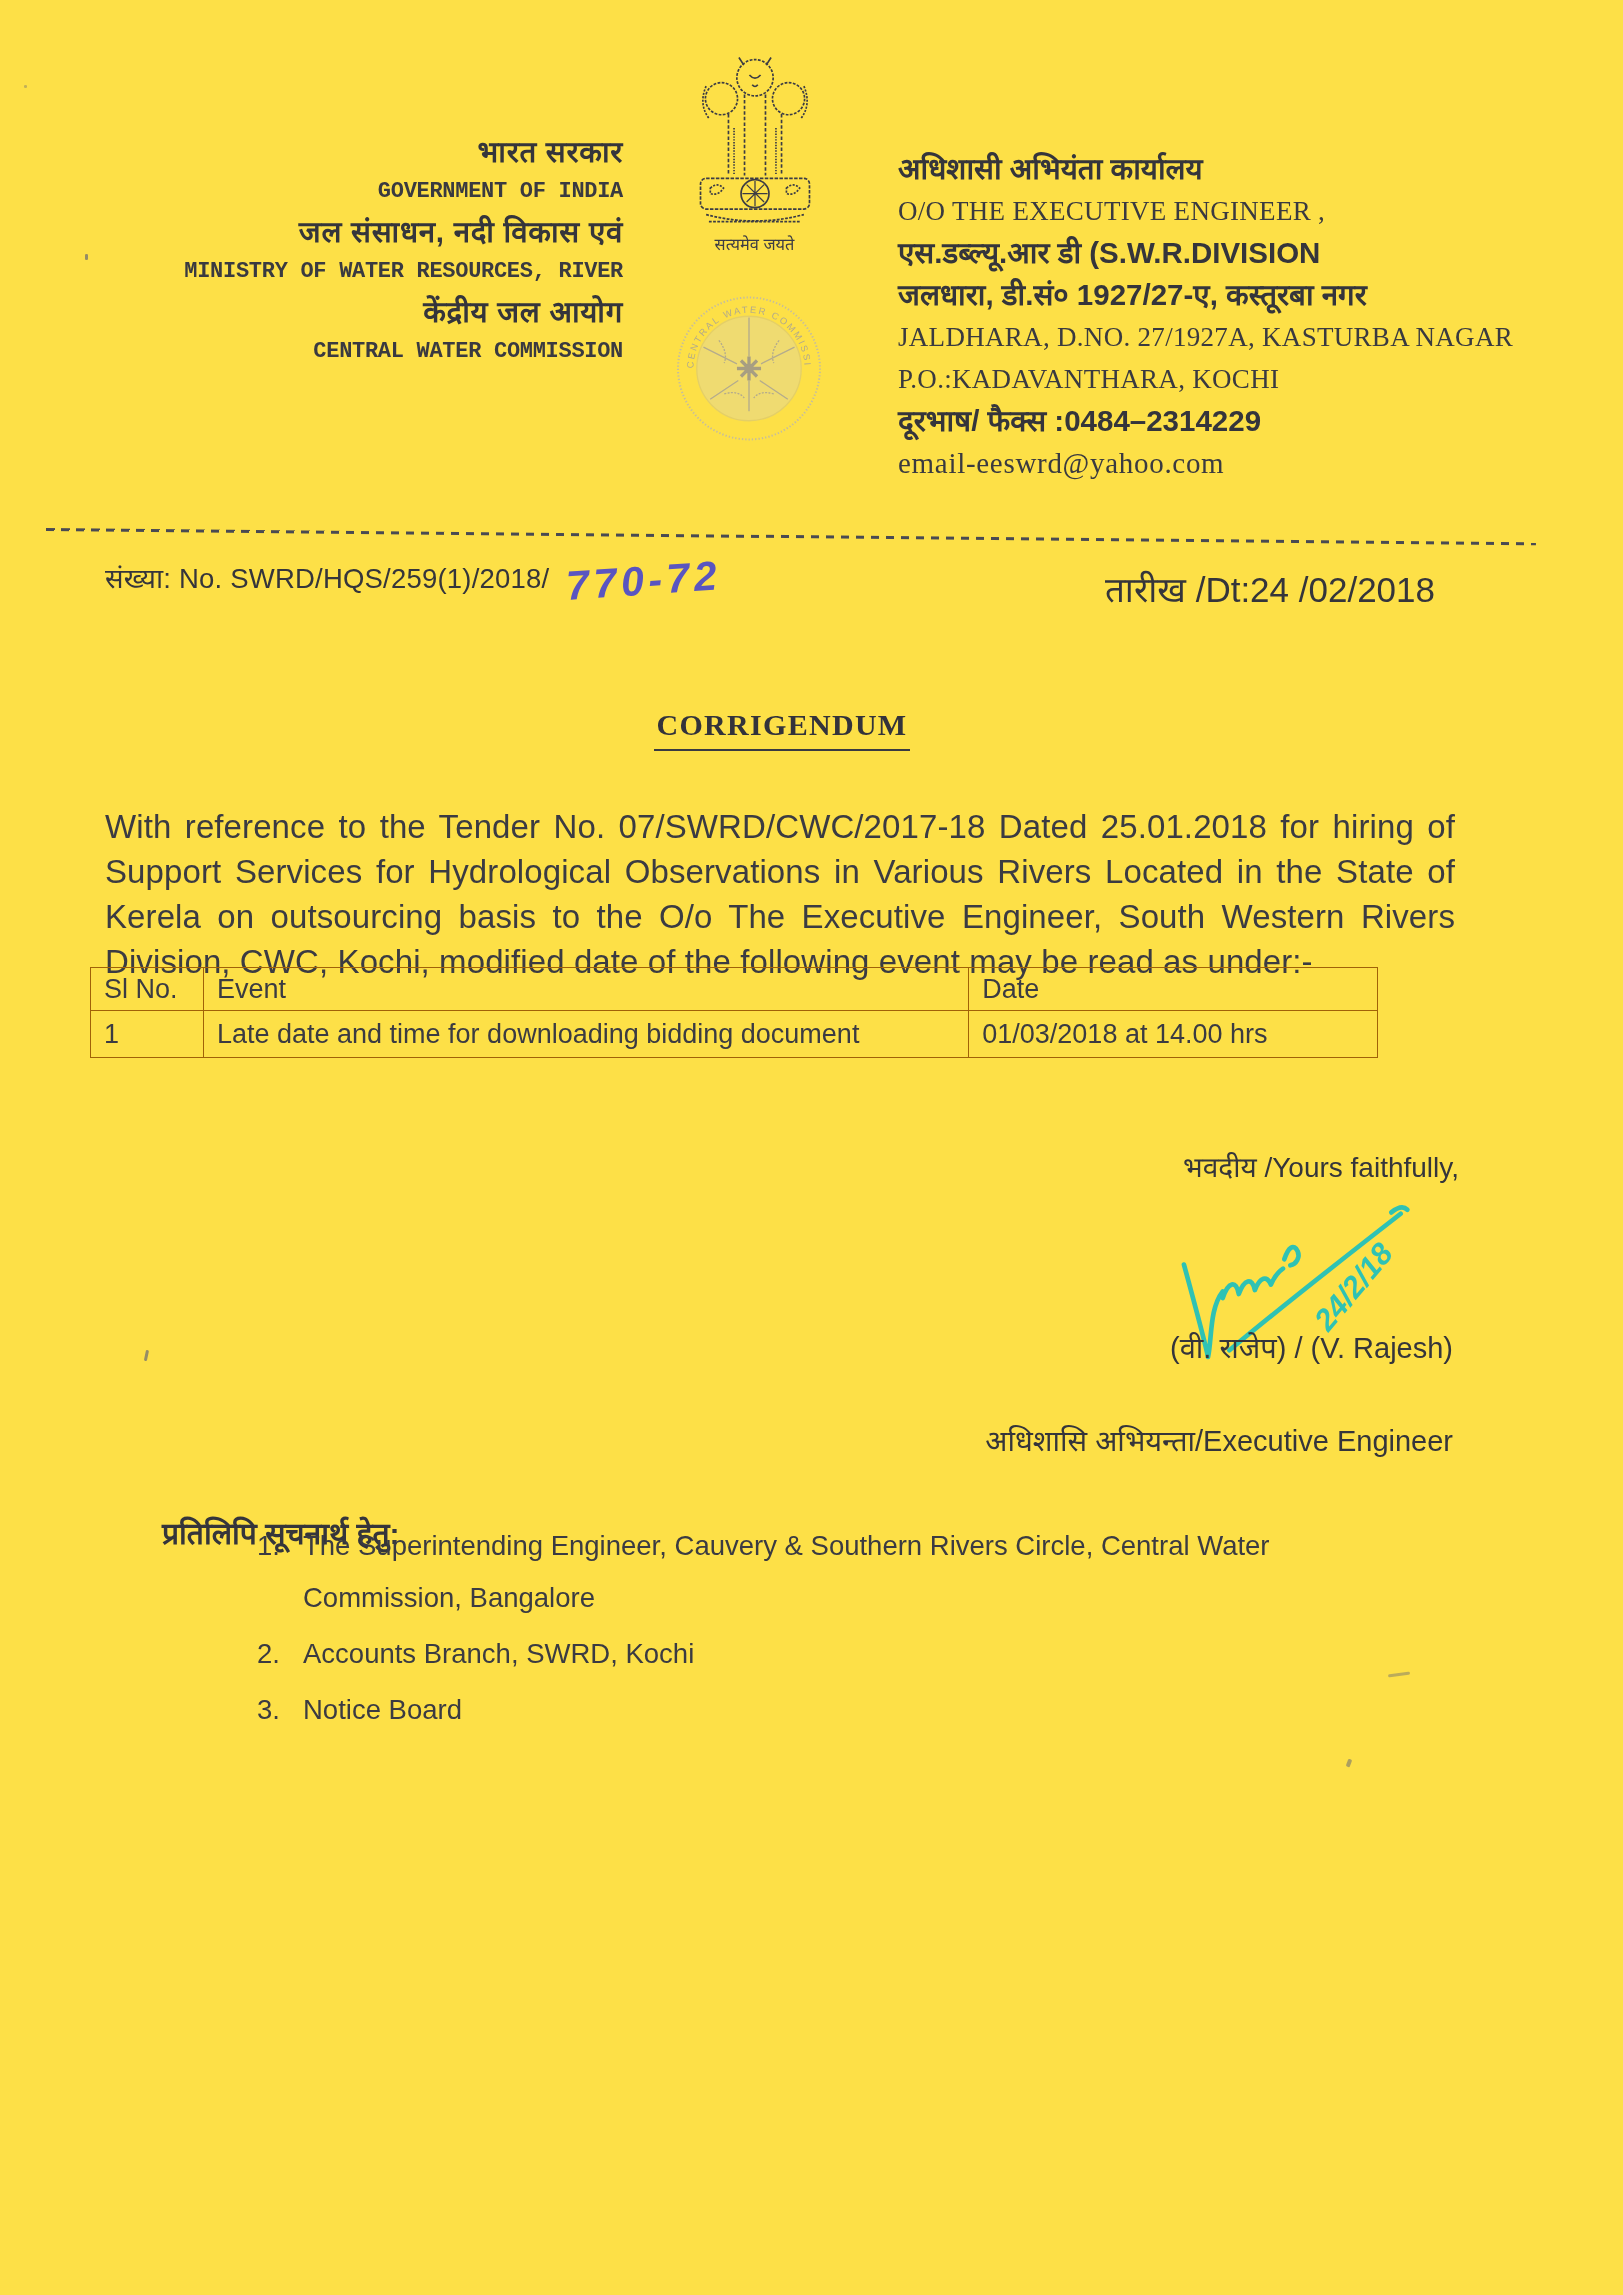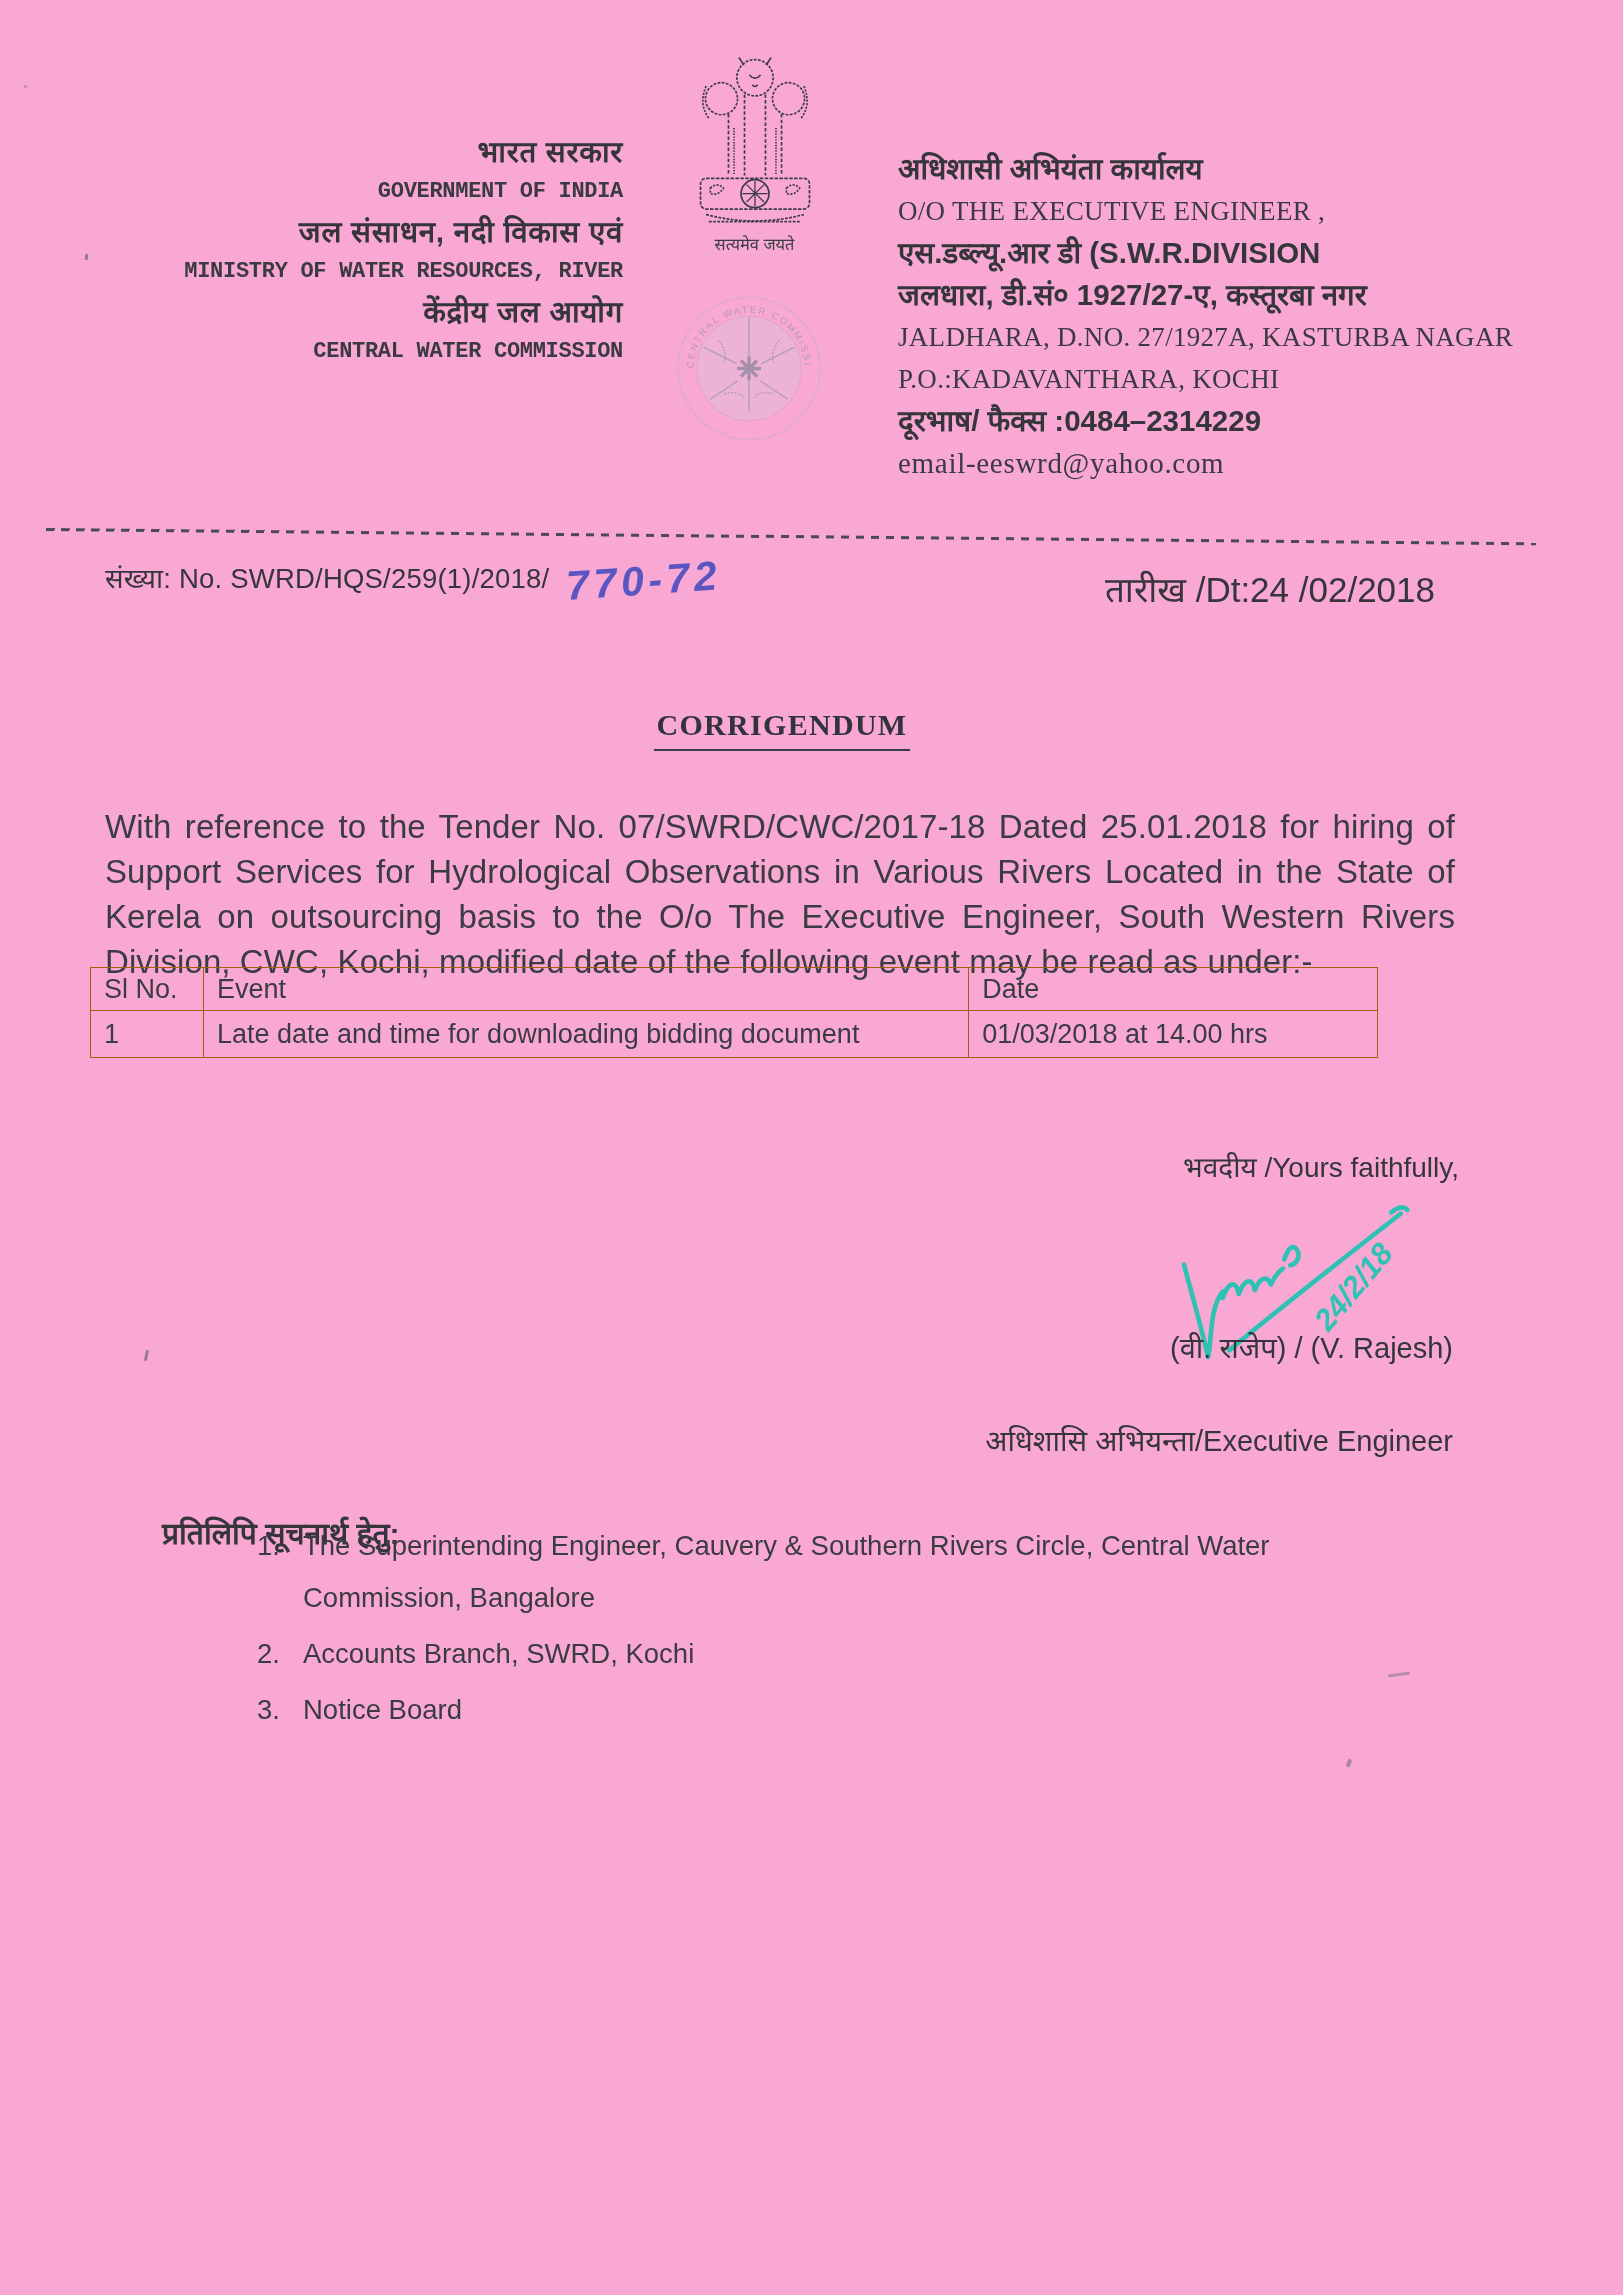--- a/index.html
+++ b/index.html
@@ -1,18 +1,18 @@
 <!DOCTYPE html>
 <html style="font-size:10.5px"><head>
 <meta charset="utf-8">
 <style>
   html,body { margin:0; padding:0; background:#d9d9d9; }
   .page {
     position:relative; width:1624px; height:2295px; margin:0 auto;
-    background:#f9a8d4; color:#35353b; overflow:hidden;
+    background:#fde047; color:#35353b; overflow:hidden;
     font-family:"Liberation Sans","DejaVu Sans",sans-serif;
   }
   
   .lh-left { position:absolute; top:132px; left:77px; width:546px; text-align:right; }
   .lh-left .hi { display:block; font-size:29.5px; line-height:40px; font-weight:700; letter-spacing:0.7px; }
   .lh-left .en { display:block; font-family:Liberation Mono, monospace; font-weight:700;
                  font-size:22px; line-height:40px; letter-spacing:-0.3px; color:#3a3a40; }
   .lh-right { position:absolute; top:148px; left:898px; width:694px; text-align:left; }
   .lh-right .hi { display:block; font-size:29.5px; line-height:42px; font-weight:700; }
   .lh-right .en { display:block; font-family:"Liberation Serif","DejaVu Serif",serif;

